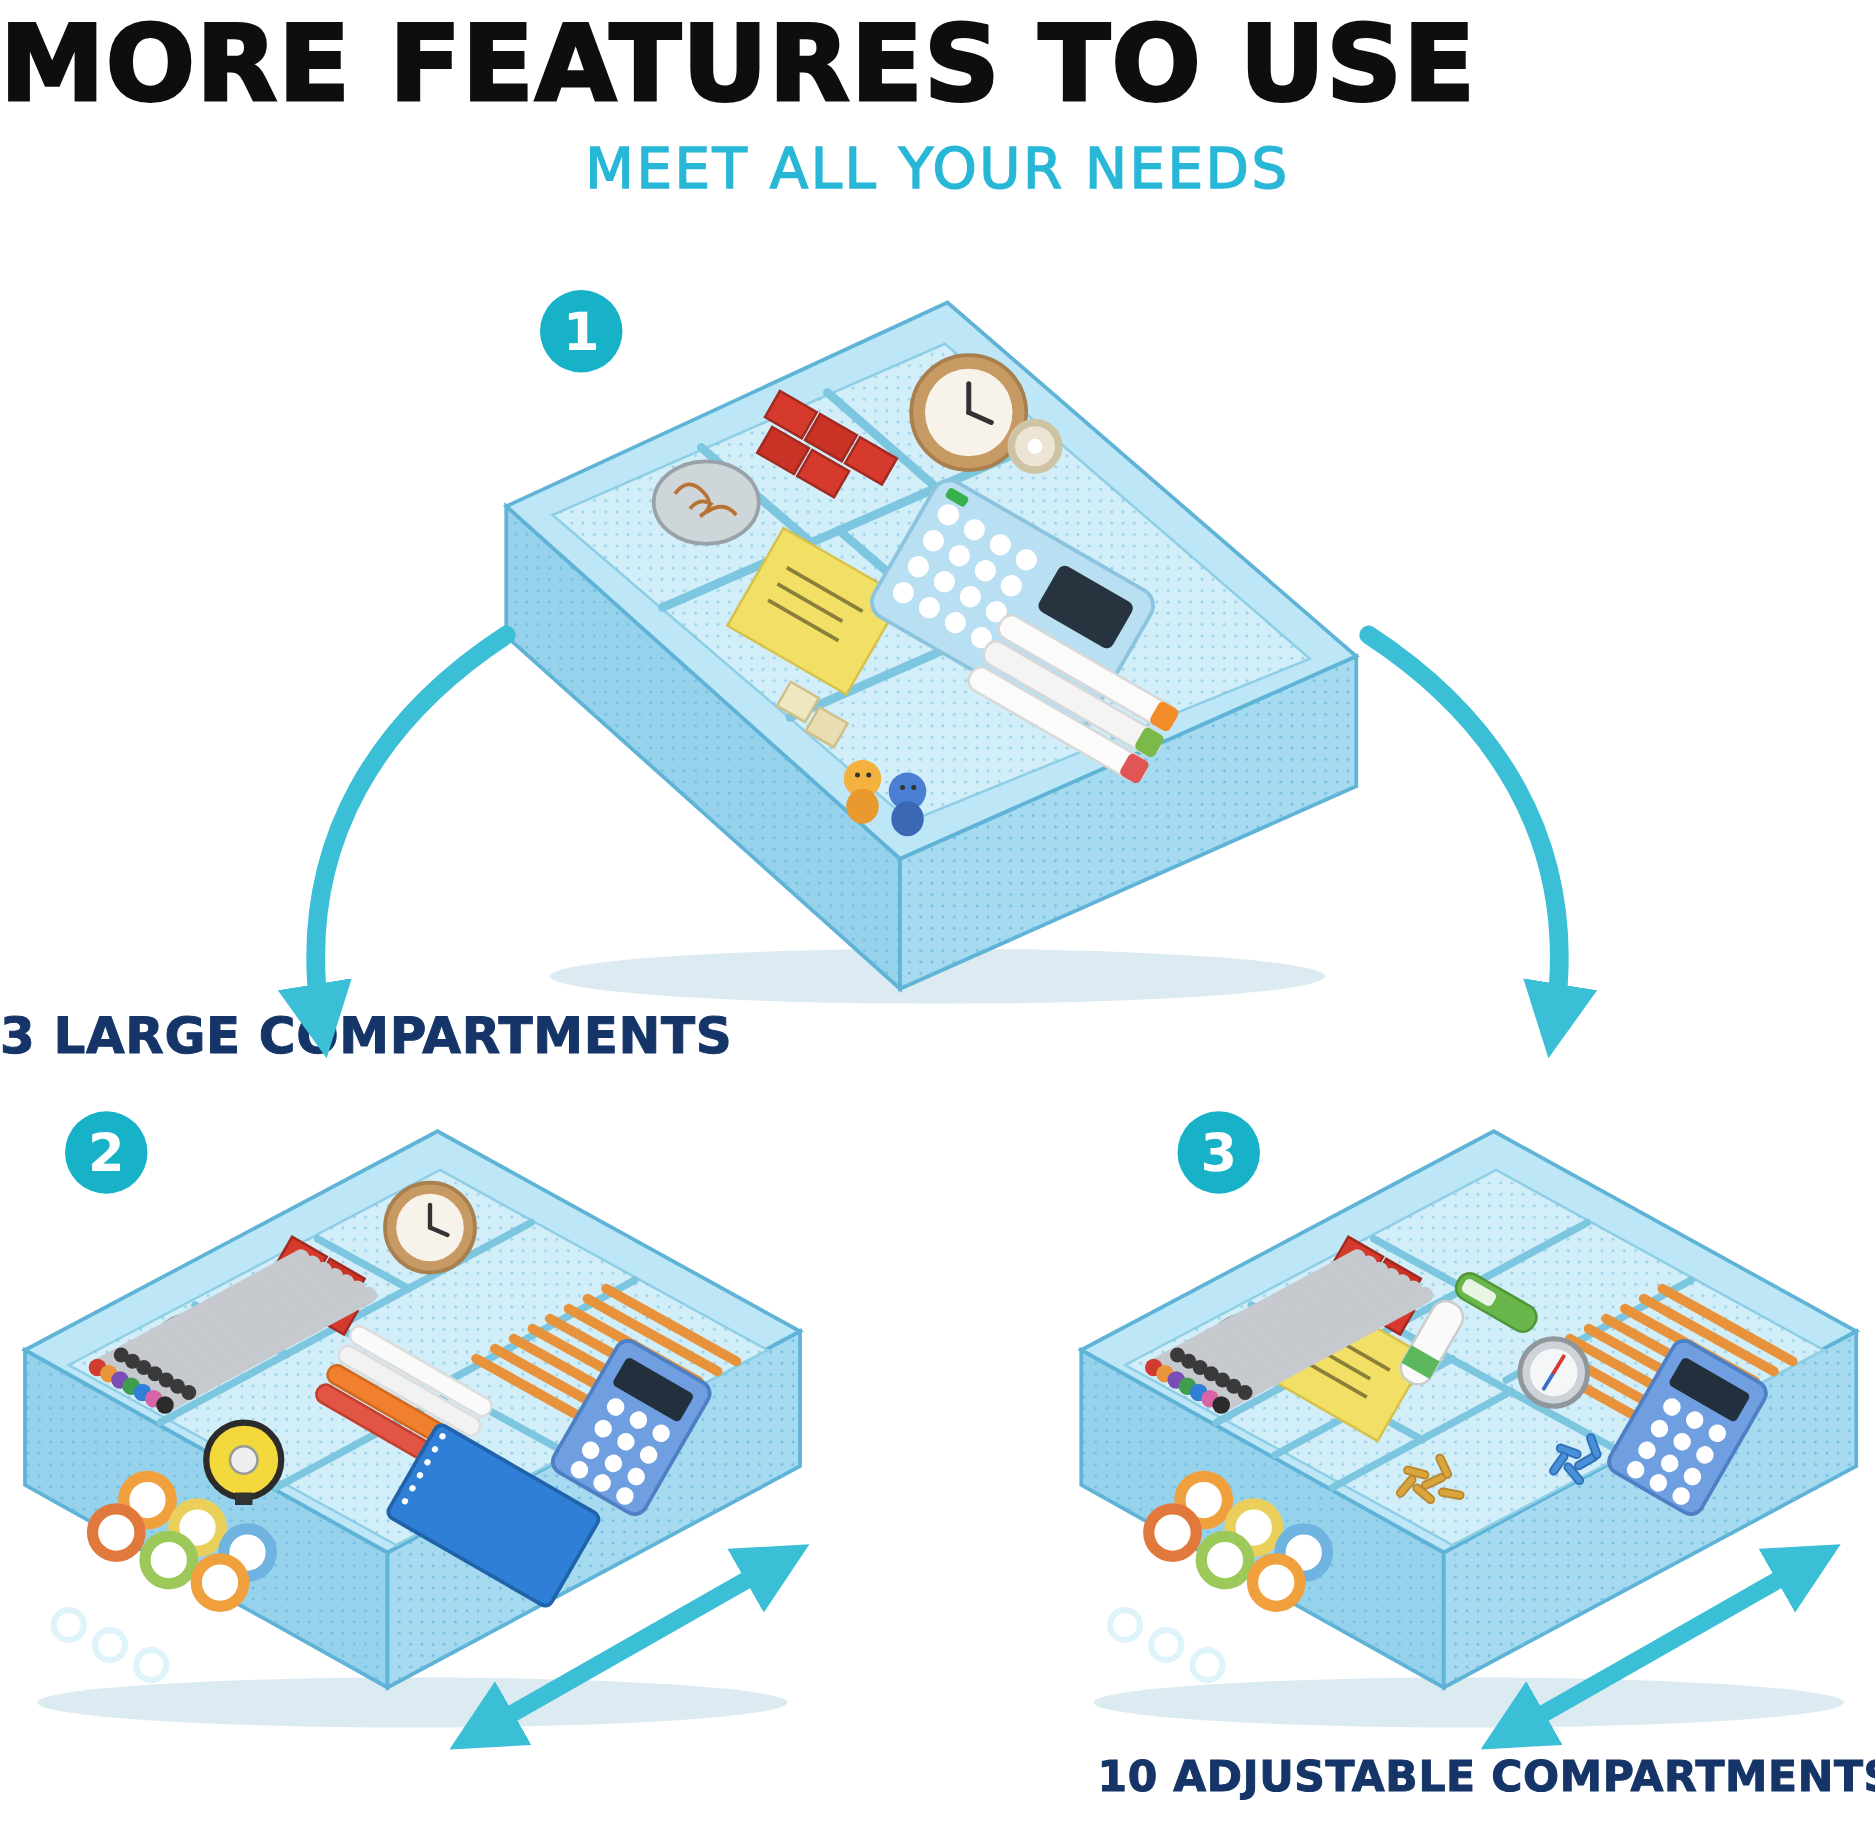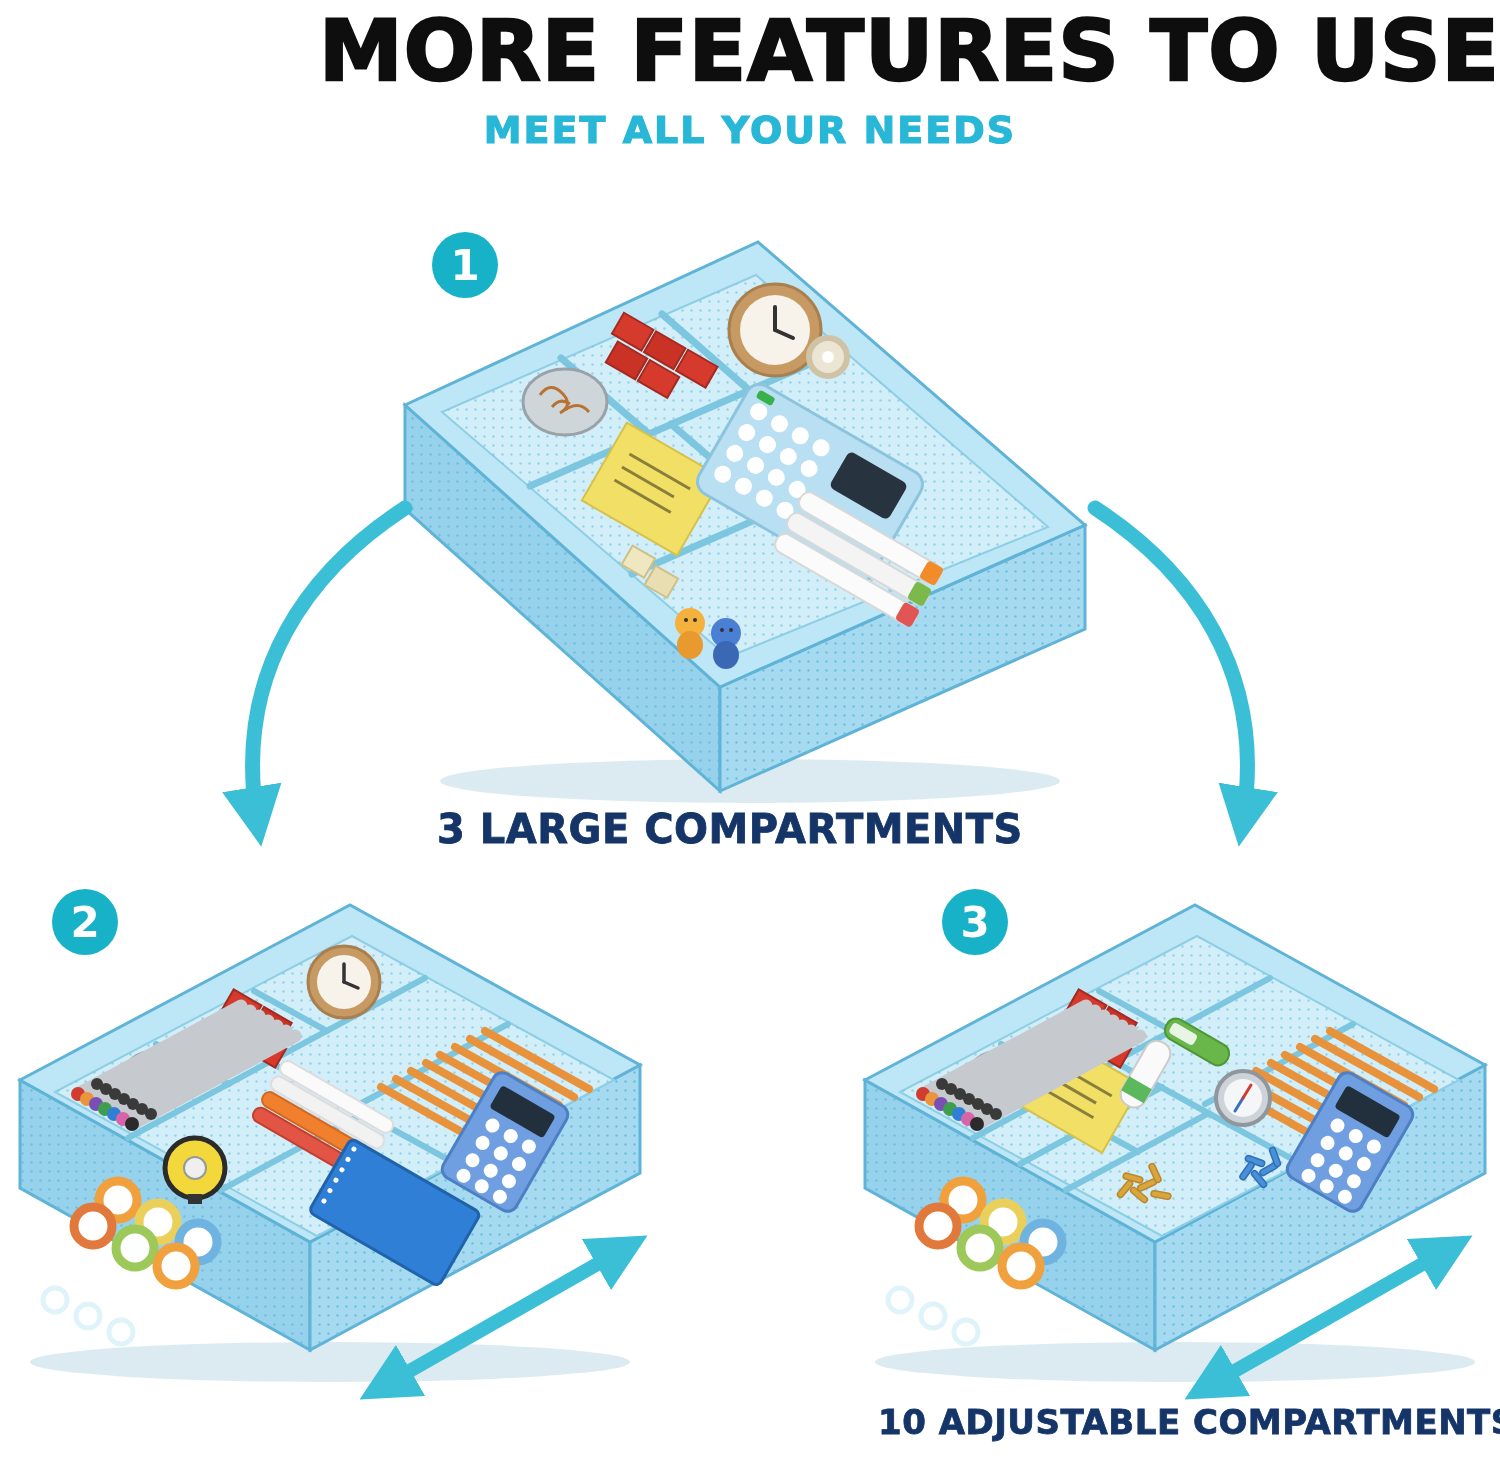--- a/index.html
+++ b/index.html
@@ -1,46 +1,46 @@
 <!DOCTYPE html>
 <html><head>
 <meta charset="utf-8">
 <style>
   html,body{margin:0;padding:0;background:#ffffff;}
   .canvas{
     position:relative;width:1500px;height:1458px;background:#ffffff;overflow:hidden;
     font-family:"DejaVu Sans","Liberation Sans",sans-serif;
   }
   .title{
-    position:absolute;top:2px;left:0;width:100%;text-align:right;
+    position:absolute;top:2px;left:0;width:100%;text-align:left;
     font-size:84px;font-weight:800;letter-spacing:1px;color:#0e0e0e;
     -webkit-text-stroke:2.5px #0e0e0e;white-space:nowrap;
   }
   .subtitle{
     position:absolute;top:108px;left:0;width:100%;text-align:center;
-    font-size:38px;font-weight:700;letter-spacing:2px;color:#28b7d6;
+    font-size:45px;font-weight:400;letter-spacing:2px;color:#28b7d6;
     -webkit-text-stroke:1.2px #28b7d6;white-space:nowrap;
   }
   .badge{
     position:absolute;width:66px;height:66px;border-radius:50%;
     background:#17b2c8;color:#ffffff;font-size:42px;font-weight:bold;
     display:flex;align-items:center;justify-content:center;z-index:5;
   }
   .badge1{left:432px;top:232px;}
   .badge2{left:52px;top:889px;}
   .badge3{left:942px;top:889px;}
   .organizer{position:absolute;}
   .org1{left:390px;top:225px;width:700px;height:585px;}
   .org2{left:0px;top:870px;width:660px;height:520px;}
   .org3{left:845px;top:870px;width:660px;height:520px;}
   .caption{
     position:absolute;color:#153568;font-weight:800;white-space:nowrap;
     -webkit-text-stroke:0.8px #153568;letter-spacing:0.5px;
   }
-  .caption-center{top:806px;left:0;width:1460px;text-align:center;font-size:40px;}
+  .caption-center{top:806px;left:0;width:1460px;font-size:40px;}
   .caption-bl{left:45px;top:1398px;font-size:39px;}
   .caption-br{left:878px;top:1402px;font-size:34px;}
   .arrow{position:absolute;}
   .arrow-left{left:215px;top:500px;width:200px;height:360px;}
   .arrow-right{left:1085px;top:500px;width:200px;height:360px;}
   .expand-left{left:360px;top:1225px;width:290px;height:185px;}
   .expand-right{left:1185px;top:1225px;width:290px;height:185px;}
 </style>
 </head>
 <body>

